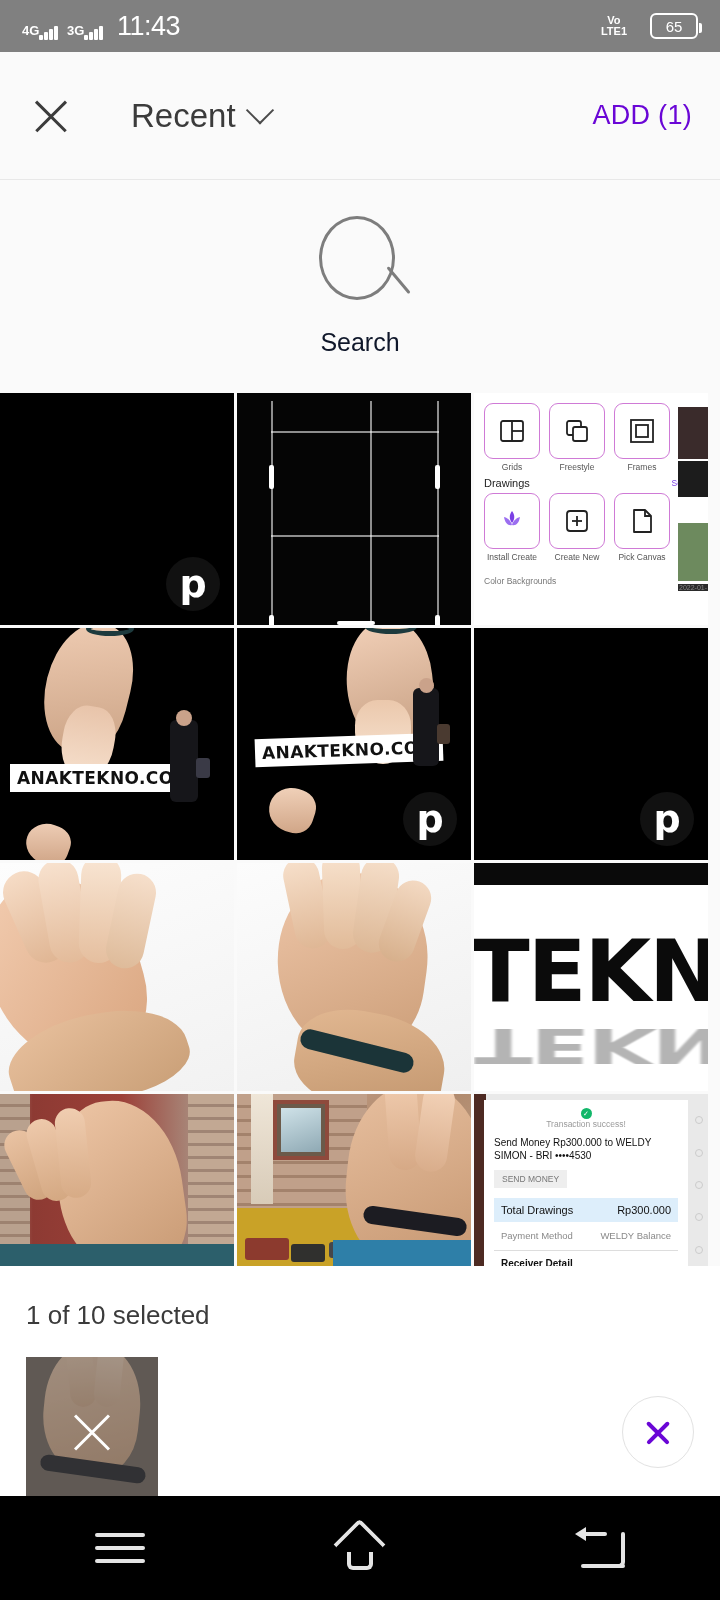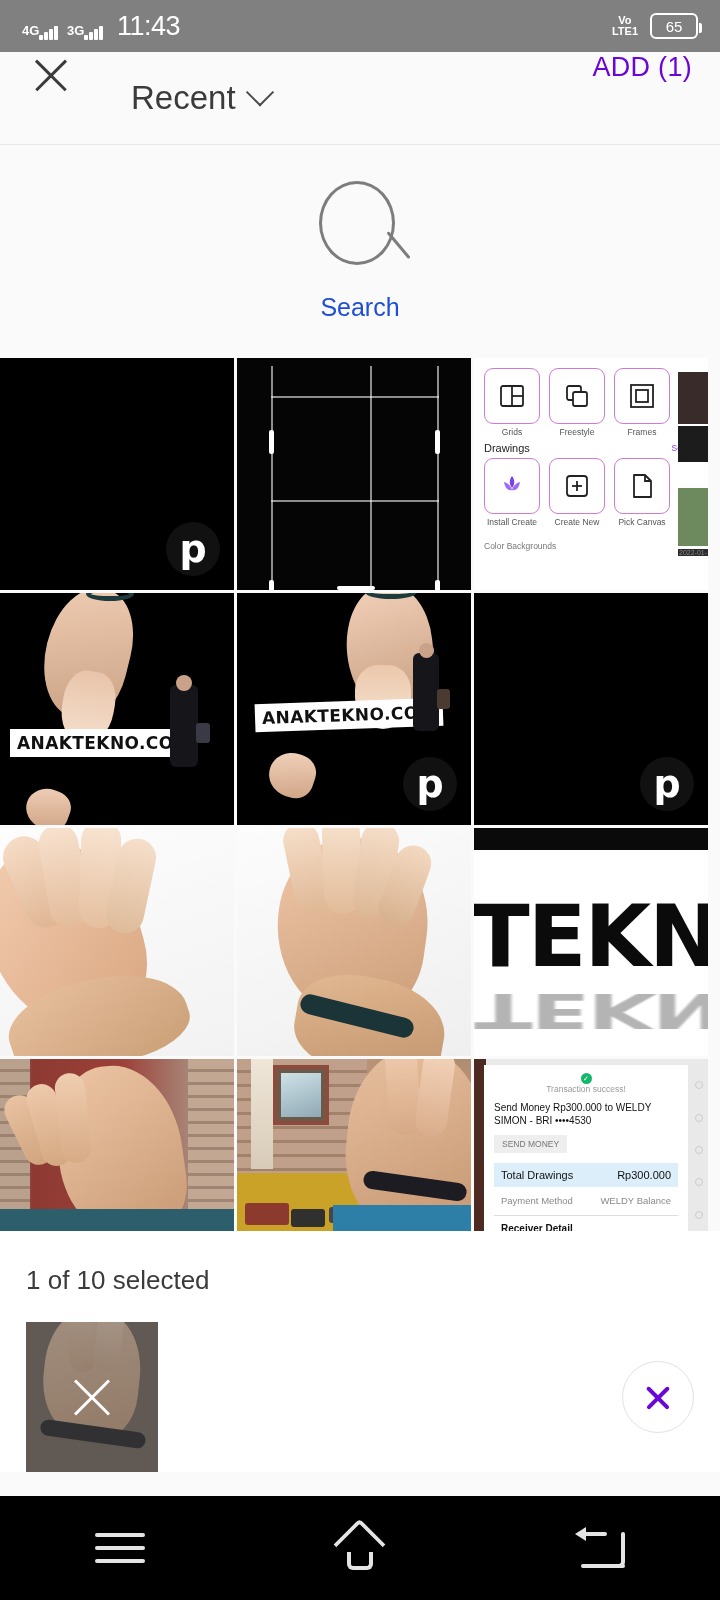--- a/index.html
+++ b/index.html
@@ -16,50 +16,50 @@
     display:flex; align-items:center; justify-content:space-between;
     padding:0 22px;
   }
   .sb-left { display:flex; align-items:flex-end; gap:9px; }
   .sig { display:flex; align-items:flex-end; gap:1px; position:relative; padding-left:17px;}
   .sig .gen { position:absolute; left:0; top:-1px; font-size:13px; font-weight:bold; line-height:11px;}
   .sig i { display:block; width:4px; background:#fff; border-radius:1px; }
   .sig i:nth-child(2){height:5px;} .sig i:nth-child(3){height:8px;}
   .sig i:nth-child(4){height:11px;} .sig i:nth-child(5){height:14px;}
   .clock { font-size:27px; font-weight:500; letter-spacing:-.5px; margin-left:5px; line-height:27px;}
-  .sb-right { display:flex; align-items:center; gap:12px; }
+  .sb-right { display:flex; align-items:center; gap:23px; }
   .volte { font-size:11px; font-weight:bold; line-height:11px; text-align:center; }
   .batt { width:48px; height:26px; border:2.5px solid #fff; border-radius:6px;
           display:flex; align-items:center; justify-content:center; position:relative; }
   .batt span { font-size:15px; font-weight:500; }
   .batt:after { content:""; position:absolute; right:-6px; top:8px; width:3px; height:10px;
                 background:#fff; border-radius:0 2px 2px 0; }
 
   
   .header {
-    height:93px; background:#fafafa; display:flex; 
+    height:128px; background:#fafafa; display:flex; align-items:center;
     padding:0 28px; border-bottom:1px solid #e8e8e8; position:relative;
   }
   .close-x { width:46px; height:46px; position:relative; flex:none; cursor:pointer; }
   .close-x:before,.close-x:after{
     content:""; position:absolute; left:2px; top:22px; width:42px; height:2.6px;
     background:#3b3b3b;
   }
   .close-x:before{transform:rotate(45deg);} .close-x:after{transform:rotate(-45deg);}
   .title-wrap { display:flex; align-items:center; gap:14px; margin-left:57px; cursor:pointer; }
   .title { font-size:33px; color:#3b3b3b; font-weight:400; }
   .chev { width:20px; height:20px; border-right:2.6px solid #4a4a4a;
           border-bottom:2.6px solid #4a4a4a; transform:rotate(45deg) translate(-4px,-4px); }
   .add-btn { margin-left:auto; font-size:27px; color:#6a06d6; letter-spacing:.3px; cursor:pointer; }
 
   
   .actions { display:flex; height:213px; background:#fafafa; }
   .action { flex:1; display:flex; flex-direction:column; align-items:center;
             justify-content:center; gap:26px; cursor:pointer; }
-  .action-label { font-size:25px; color:#1d4ed8; }
+  .action-label { font-size:25px; color:#0f172a; }
   .ic-search { width:86px; height:86px; position:relative; }
   .ic-search .ring { position:absolute; left:2px; top:0; width:76px; height:84px;
       border:3.4px solid #7d7d7d; border-radius:50%; }
   .ic-search .handle { position:absolute; right:3px; bottom:5px; width:3.4px; height:34px;
       background:#7d7d7d; transform:rotate(-40deg); border-radius:2px; }
   .ic-cam { width:90px; height:78px; border:3.4px solid #7d7d7d; border-radius:14px;
       position:relative; }
   .ic-cam .lens { position:absolute; left:50%; top:50%; transform:translate(-50%,-48%);
       width:40px; height:48px; border:3.4px solid #7d7d7d; border-radius:50%; }
   .ic-cam .bump { position:absolute; left:50%; top:-15px; transform:translateX(-50%);

